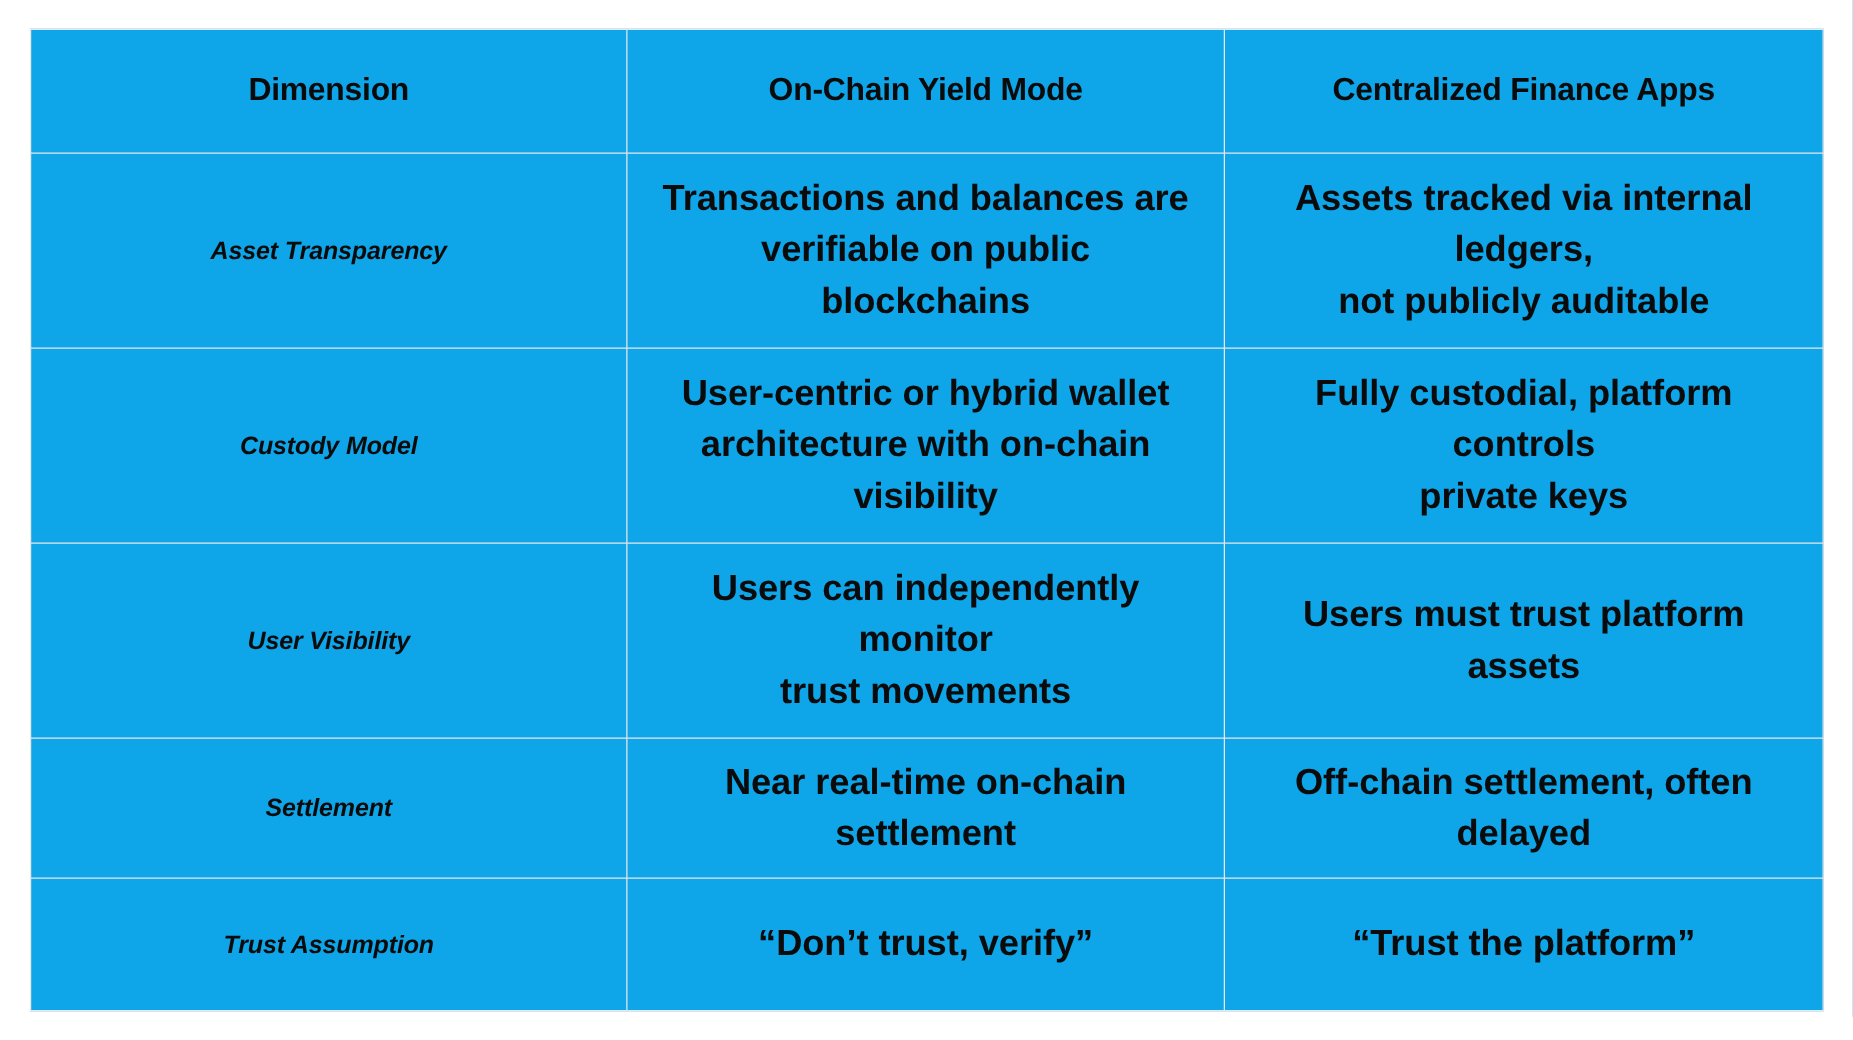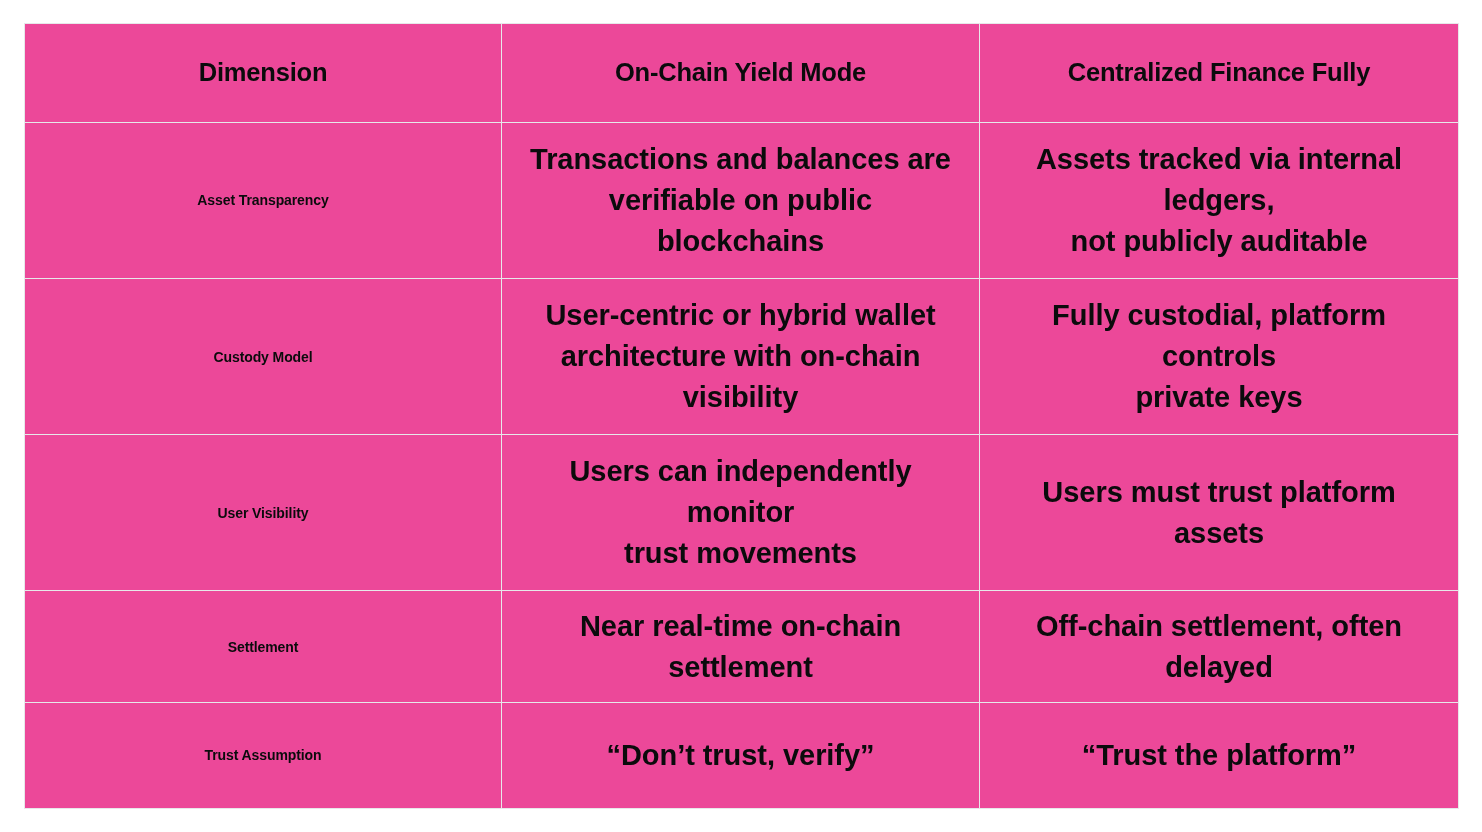--- a/index.html
+++ b/index.html
@@ -22,21 +22,21 @@
     box-sizing: border-box;
     padding: 23px 24px 24px 24px;
   }
 
   .comparison-table {
     width: 1434px;
     height: 786px;
     border-collapse: collapse;
     table-layout: fixed;
     border: 1px solid #e7e8ea;
-    background: #ec4899;
+    background: #0ea5e9;
   }
 
   .comparison-table col.col-dim { width: 477px; }
   .comparison-table col.col-a   { width: 478px; }
   .comparison-table col.col-b   { width: 479px; }
 
   .comparison-table th,
   .comparison-table td {
     border: 1px solid #e7e8ea;
     text-align: center;
@@ -50,24 +50,25 @@
     height: 99px;
     font-size: 25.5px;
     font-weight: 700;
     letter-spacing: -0.2px;
     line-height: 1.25;
   }
 
   .comparison-table tbody tr { height: 98px; }
 
   .comparison-table tbody th.row-label {
-    font-size: 14px;
+    font-size: 20px;
     font-weight: 700;
     letter-spacing: -0.1px;
     line-height: 1.3;
+    font-style: italic;
   }
 
   .comparison-table tbody td.cell {
     font-size: 29px;
     font-weight: 700;
     line-height: 1.42;
     letter-spacing: -0.05px;
   }
 
   
@@ -80,21 +81,21 @@
   <table class="comparison-table">
     <colgroup>
       <col class="col-dim">
       <col class="col-a">
       <col class="col-b">
     </colgroup>
     <thead>
       <tr>
         <th scope="col">Dimension</th>
         <th scope="col">On-Chain Yield Mode</th>
-        <th scope="col">Centralized Finance Fully</th>
+        <th scope="col">Centralized Finance Apps</th>
       </tr>
     </thead>
     <tbody>
       <tr>
         <th scope="row" class="row-label">Asset Transparency</th>
         <td class="cell">
             <span class="ln">Transactions and balances are</span>
             <span class="ln">verifiable on public blockchains</span>
           </td>
         <td class="cell">

